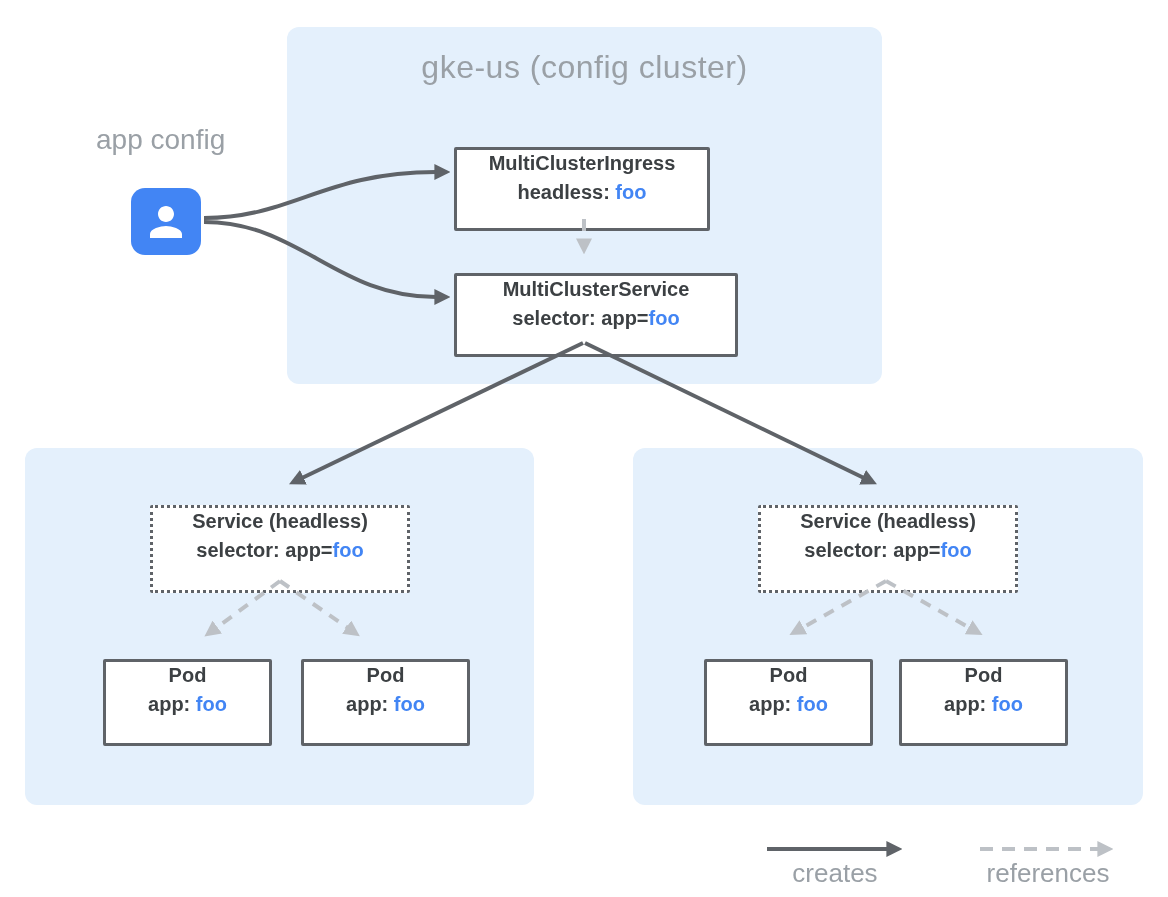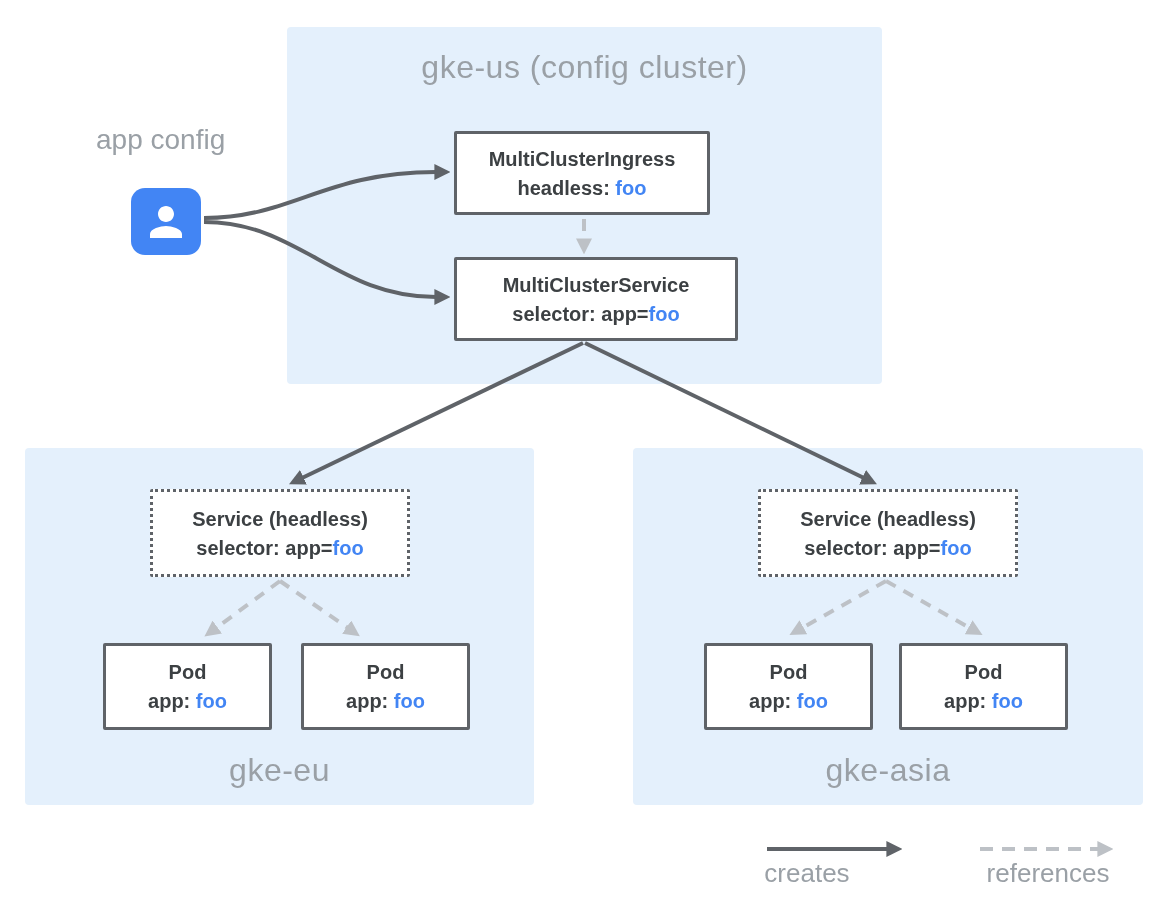--- a/index.html
+++ b/index.html
@@ -20,21 +20,21 @@
   .canvas {
     position: relative;
     width: 1168px;
     height: 897px;
     background: #ffffff;
     overflow: hidden;
   }
   .region {
     position: absolute;
     background: var(--region-bg);
-    border-radius: 4px;
+    border-radius: 12px;
   }
   .region-title {
     position: absolute;
     left: 0;
     width: 100%;
     text-align: center;
     font-size: 32px;
     color: var(--text-gray);
     letter-spacing: 0.5px;
   }
@@ -59,27 +59,27 @@
   }
   .actor-icon svg { width: 48px; height: 48px; fill: var(--icon-fg); }
   .node {
     position: absolute;
     background: var(--node-bg);
     border: 3px solid var(--node-border);
     border-radius: 2px;
     display: flex;
     flex-direction: column;
     align-items: center;
-    justify-content: center;
     gap: 3px;
     text-align: center;
     font-weight: 700;
     font-size: 20px;
     color: var(--text-dark);
     line-height: 26px;
+    margin-top: 16px;
   }
   .node.dotted { border-style: dotted; }
   .blue { color: var(--accent-blue); }
   .overlay {
     position: absolute;
     left: 0; top: 0;
     width: 1168px; height: 897px;
     pointer-events: none;
   }
   .arrow-dark { stroke: var(--arrow-dark); fill: none; }
@@ -125,37 +125,35 @@
       <div><span>selector: app=</span><span class="blue">foo</span></div>
     </div>
     <div class="node" style="left:78px;top:195px;width:169px;height:87px">
       <div>Pod</div>
       <div><span>app: </span><span class="blue">foo</span></div>
     </div>
     <div class="node" style="left:276px;top:195px;width:169px;height:87px">
       <div>Pod</div>
       <div><span>app: </span><span class="blue">foo</span></div>
     </div>
-    <div class="region-title" style="bottom:16px">gke-eu</div>
   </div>
 
   <div class="region" style="left:633px;top:448px;width:510px;height:357px">
     <div class="node dotted" style="left:125px;top:41px;width:260px;height:88px">
       <div>Service (headless)</div>
       <div><span>selector: app=</span><span class="blue">foo</span></div>
     </div>
     <div class="node" style="left:71px;top:195px;width:169px;height:87px">
       <div>Pod</div>
       <div><span>app: </span><span class="blue">foo</span></div>
     </div>
     <div class="node" style="left:266px;top:195px;width:169px;height:87px">
       <div>Pod</div>
       <div><span>app: </span><span class="blue">foo</span></div>
     </div>
-    <div class="region-title" style="bottom:16px">gke-asia</div>
   </div>
 
   <svg class="overlay" viewBox="0 0 1168 897">
     <defs>
       <marker id="ah-dark" viewBox="0 0 10 10" refX="1" refY="5" markerWidth="4" markerHeight="4" orient="auto">
         <path class="head-dark" d="M0 0 L10 5 L0 10 z"></path>
       </marker>
       <marker id="ah-light" viewBox="0 0 10 10" refX="1" refY="5" markerWidth="4" markerHeight="4" orient="auto">
         <path class="head-light" d="M0 0 L10 5 L0 10 z"></path>
       </marker>
@@ -172,16 +170,16 @@
     <path class="arrow-light" stroke-width="4" stroke-dasharray="11 9" d="M 280 581 L 216 628" marker-end="url(#ah-light)"></path>
     <path class="arrow-light" stroke-width="4" stroke-dasharray="11 9" d="M 280 581 L 348 628" marker-end="url(#ah-light)"></path>
 
     <path class="arrow-light" stroke-width="4" stroke-dasharray="11 9" d="M 886 581 L 802 628" marker-end="url(#ah-light)"></path>
     <path class="arrow-light" stroke-width="4" stroke-dasharray="11 9" d="M 886 581 L 970 628" marker-end="url(#ah-light)"></path>
 
     <path class="arrow-dark" stroke-width="4" d="M 767 849 L 888 849" marker-end="url(#ah-dark)"></path>
     <path class="arrow-light" stroke-width="4" stroke-dasharray="13 9" d="M 980 849 L 1099 849" marker-end="url(#ah-light)"></path>
   </svg>
 
-  <div class="legend-label" style="left:742px;top:858px;width:130px">creates</div>
+  <div class="legend-label" style="left:770px;top:858px;width:130px">creates</div>
   <div class="legend-label" style="left:978px;top:858px;width:140px">references</div>
 
 </div>
 
 </body></html>

